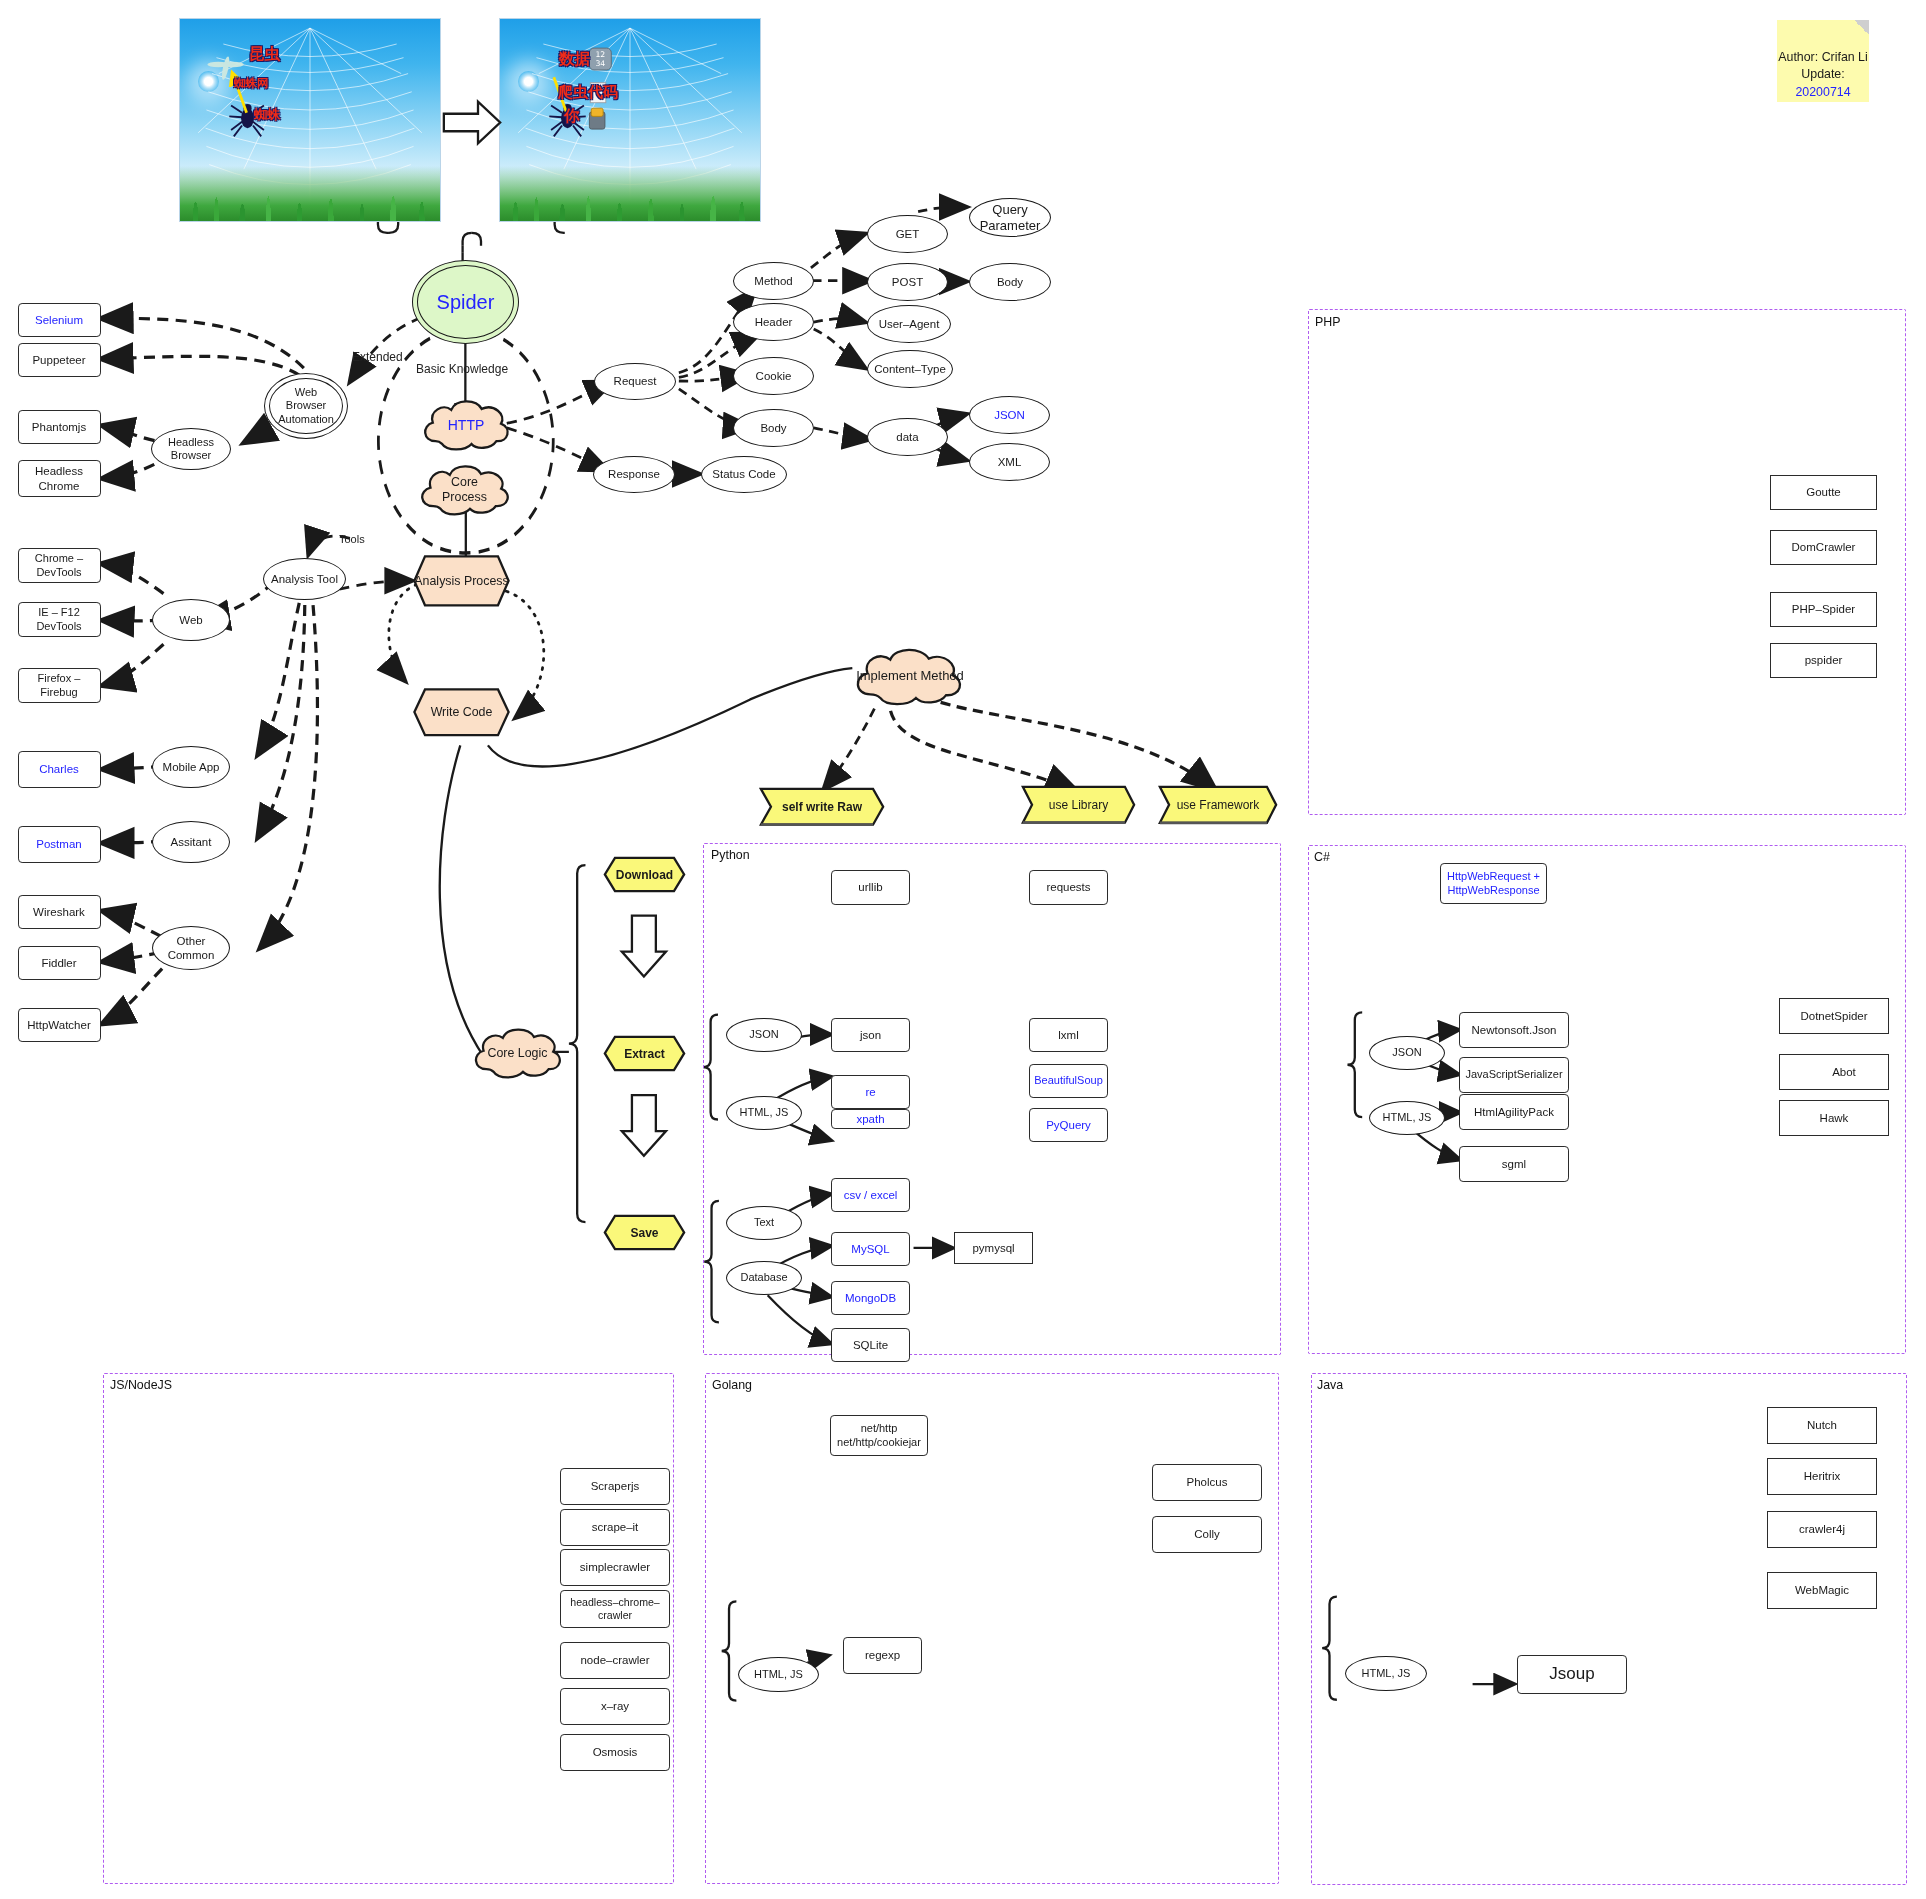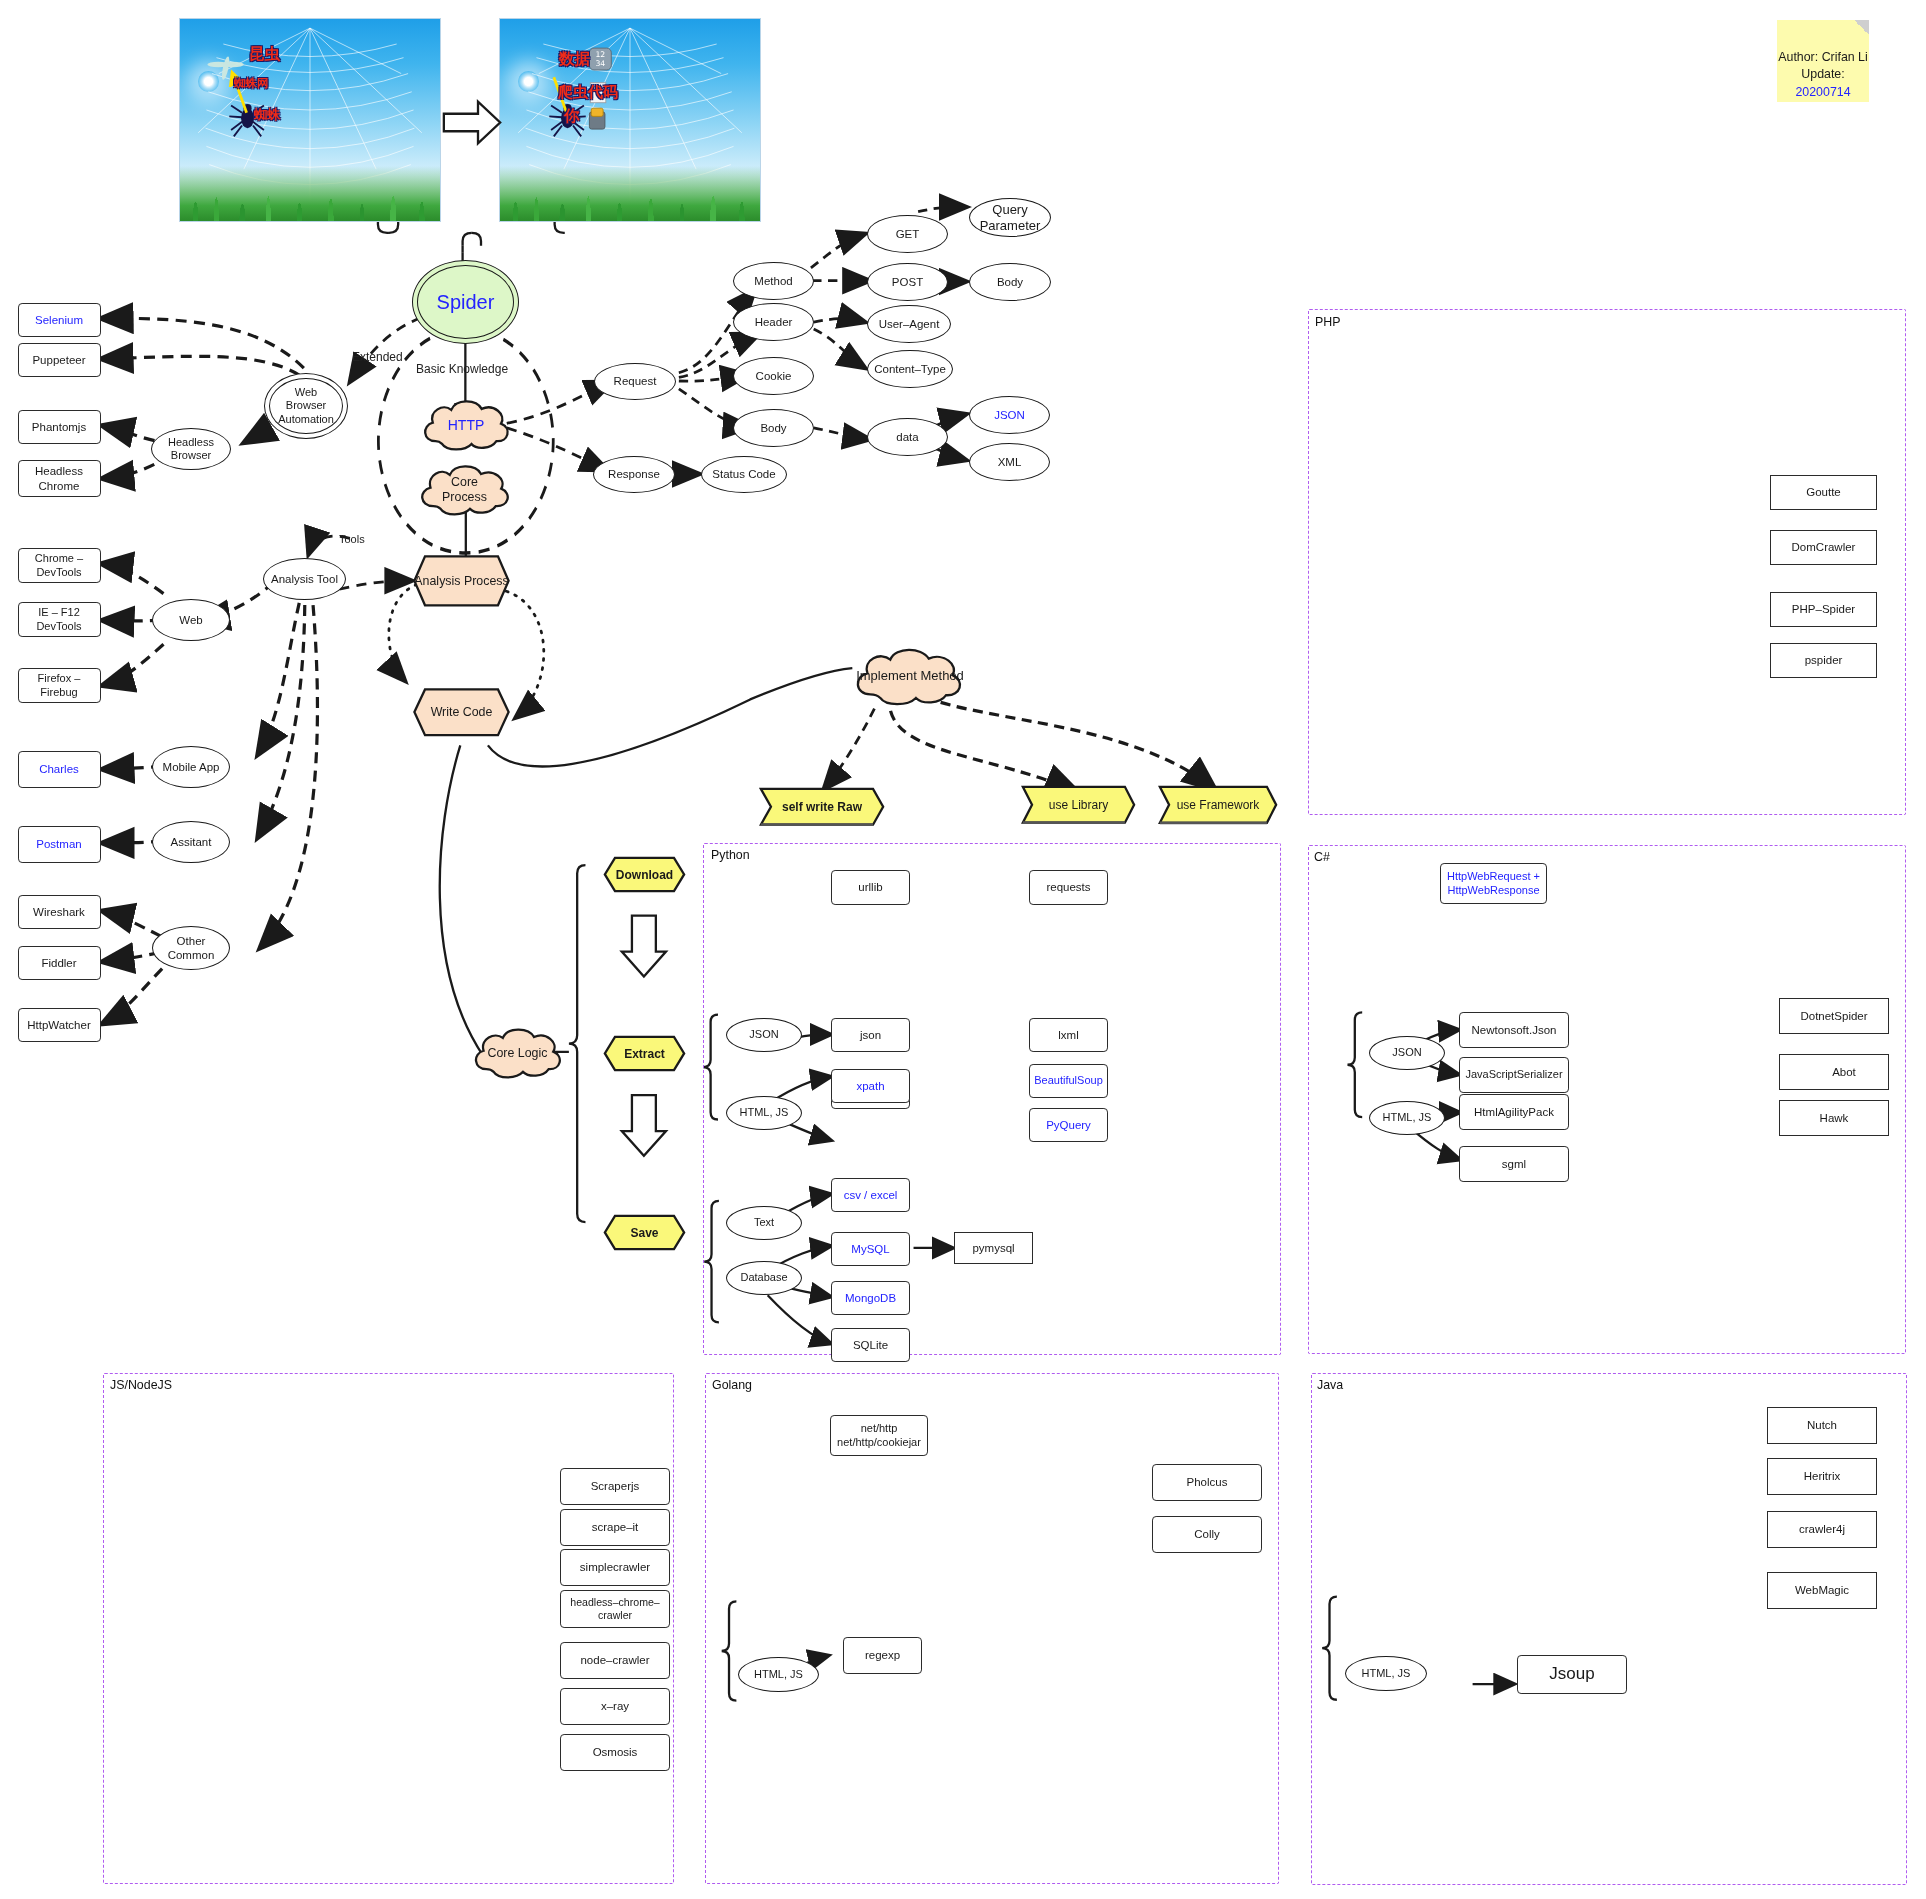--- a/index.html
+++ b/index.html
@@ -472,21 +472,21 @@
   <div class="node rect" style="left:831px;top:870px;width:79px;height:35px;font-size:11.5px;">urllib</div>
   <div class="node rect" style="left:1029px;top:870px;width:79px;height:35px;font-size:11.5px;">requests</div>
 
   <div class="node ell" style="left:726px;top:1018px;width:76px;height:34px;font-size:11px;">JSON</div>
   <div class="node ell" style="left:726px;top:1096px;width:76px;height:34px;font-size:11px;">HTML, JS</div>
 
   <div class="node rect" style="left:831px;top:1018px;width:79px;height:34px;font-size:11.5px;">json</div>
   <div class="node rect" style="left:831px;top:1075px;width:79px;height:34px;font-size:11.5px;">
     <span class="blue">re</span>
     </div>
-  <div class="node rect" style="left:831px;top:1069px;width:79px;height:34px;font-size:11.5px;">
+  <div class="node rect" style="left:831px;top:1109px;width:79px;height:20px;font-size:11.5px;">
     <span class="blue">xpath</span>
     </div>
 
   <div class="node rect" style="left:1029px;top:1018px;width:79px;height:34px;font-size:11.5px;">lxml</div>
   <div class="node rect" style="left:1029px;top:1064px;width:79px;height:34px;font-size:11px;">
     <span class="blue">BeautifulSoup</span>
     </div>
   <div class="node rect" style="left:1029px;top:1108px;width:79px;height:34px;font-size:11.5px;">
     <span class="blue">PyQuery</span>
     </div>

